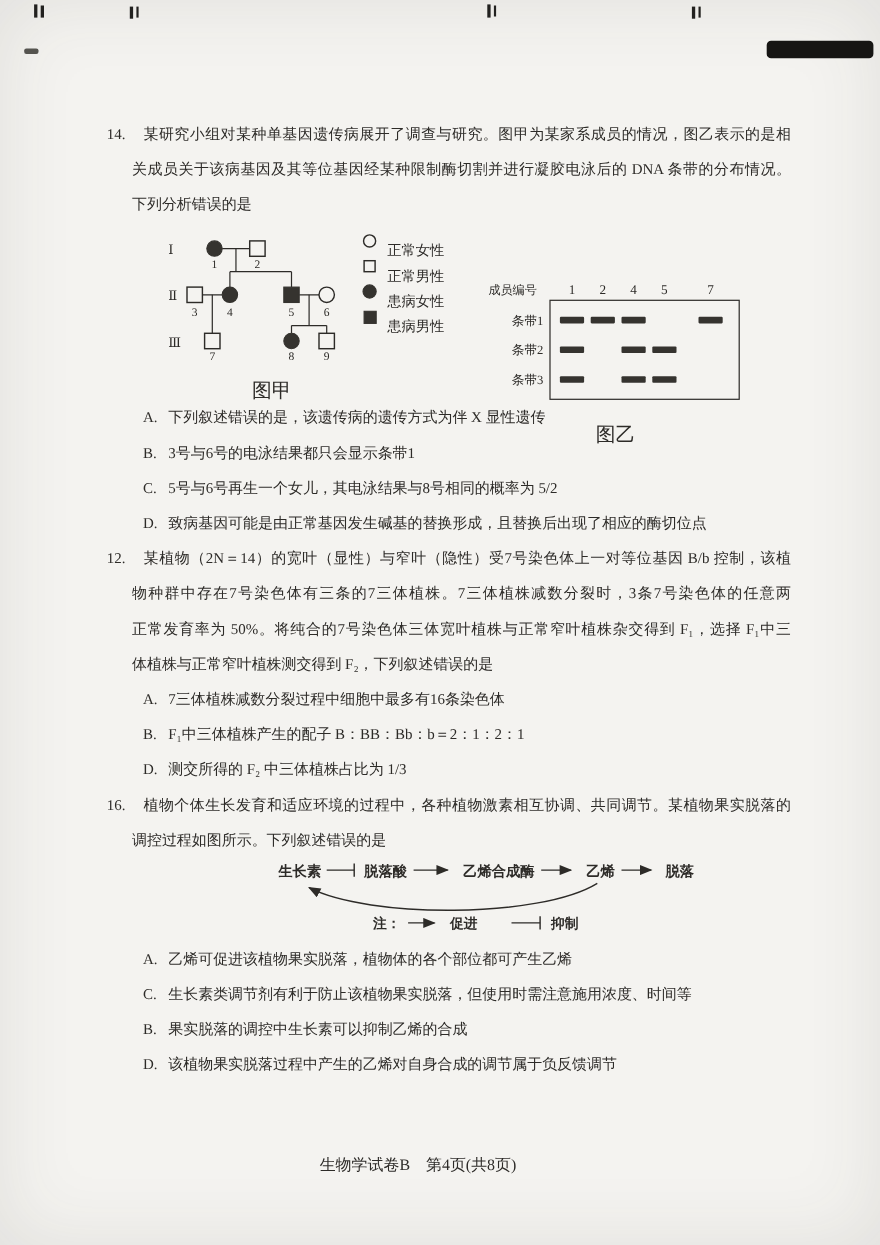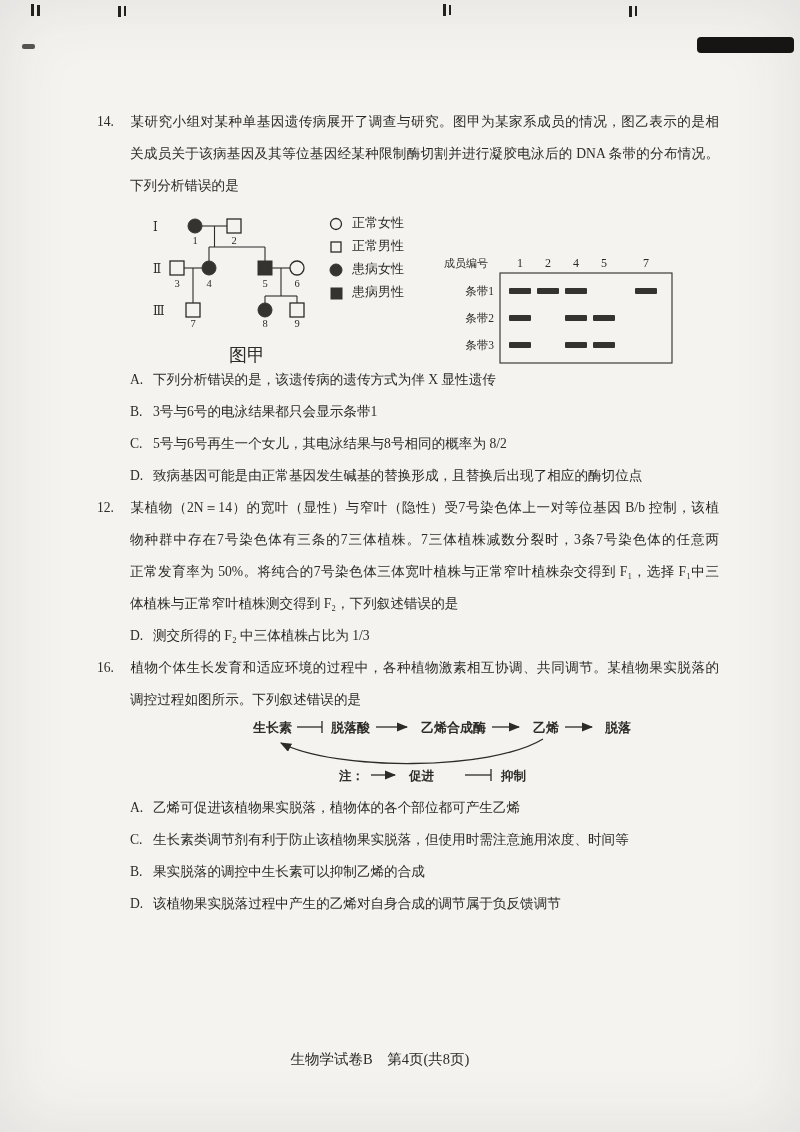--- a/index.html
+++ b/index.html
@@ -11,31 +11,31 @@
   .mark { position:absolute; background:#22211f; }
   .bigbar { position:absolute; left:697px; top:37px; width:97px; height:16px;
             background:#161513; border-radius:4px; }
   .smudge { position:absolute; left:22px; top:44px; width:13px; height:5px;
             background:#3a3834; border-radius:2px; opacity:.85; }
   
   .content { position:absolute; left:97px; top:106px; width:622px;
              font-size:13.6px; line-height:32px; }
   .line { height:32px; }
   .fill { text-align:justify; text-align-last:justify; }
-  .cont { margin-left:33px; }
+  .cont { margin-left:23px; }
   .qnum { display:inline-block; width:33px; }
   .opt { margin-left:33px; height:32px; white-space:nowrap; }
   .olabel { display:inline-block; min-width:23px; }
   
   .q14-figs { position:relative; height:162px; }
   .ped-wrap { position:absolute; left:50px; top:8px; width:200px; }
   .gel-wrap { position:absolute; left:345px; top:6px; width:235px;margin-top:44px; }
   .figcap { text-align:center; font-size:18px; line-height:18px; margin-top:2px; }
   .legend { position:absolute; left:232px; top:10px; }
-  .lrow { display:flex; align-items:center; gap:9px; height:23px; font-size:13px;font-family:Liberation Mono, monospace; }
+  .lrow { display:flex; gap:9px; height:23px; font-size:13px; }
   
   svg text { fill:#2d2b28; font-family:"Liberation Serif","DejaVu Serif",serif; }
   .plines line { stroke:#2d2b28; stroke-width:1.1; }
   .so { fill:none; stroke:#2d2b28; stroke-width:1.3; }
   .sf { fill:#35332f; stroke:#35332f; stroke-width:1; }
   .num { font-size:10.5px; text-anchor:middle; }
   .glab { font-size:12px; }
   .gelbox { fill:none; stroke:#2d2b28; stroke-width:1.1; }
   .colnum { font-size:12px; text-anchor:middle; }
   .rowlab { font-size:11.5px; text-anchor:end; }
@@ -163,35 +163,38 @@
                 <rect x="123" y="36" width="22" height="6" rx="1" class="band"></rect>
                 <rect x="193" y="36" width="22" height="6" rx="1" class="band"></rect>
                 <rect x="67" y="63" width="22" height="6" rx="1" class="band"></rect>
                 <rect x="123" y="63" width="22" height="6" rx="1" class="band"></rect>
                 <rect x="151" y="63" width="22" height="6" rx="1" class="band"></rect>
                 <rect x="67" y="90" width="22" height="6" rx="1" class="band"></rect>
                 <rect x="123" y="90" width="22" height="6" rx="1" class="band"></rect>
                 <rect x="151" y="90" width="22" height="6" rx="1" class="band"></rect>
               </g>
           </svg>
+          <div class="figcap">图乙</div>
         </div>
       </div>
 
-      <div class="opt"><span class="olabel">A.</span><span>下列分析错误的是，该遗传病的遗传方式为伴 X 显性遗传</span></div>
+      <div class="opt"><span class="olabel">A.</span><span>下列叙述错误的是，该遗传病的遗传方式为伴 X 显性遗传</span></div>
       <div class="opt"><span class="olabel">B.</span><span>3号与6号的电泳结果都只会显示条带1</span></div>
-      <div class="opt"><span class="olabel">C.</span><span>5号与6号再生一个女儿，其电泳结果与8号相同的概率为 8/2</span></div>
+      <div class="opt"><span class="olabel">C.</span><span>5号与6号再生一个女儿，其电泳结果与8号相同的概率为 5/2</span></div>
       <div class="opt"><span class="olabel">D.</span><span>致病基因可能是由正常基因发生碱基的替换形成，且替换后出现了相应的酶切位点</span></div>
     </section>
 
     <section>
       <div class="line fill"><span class="qnum">12.</span><span>某植物（2N＝14）的宽叶（显性）与窄叶（隐性）受7号染色体上一对等位基因 B/b 控制，该植</span></div>
       <div class="line fill cont">物种群中存在7号染色体有三条的7三体植株。7三体植株减数分裂时，3条7号染色体的任意两</div>
       <div class="line fill cont">正常发育率为 50%。将纯合的7号染色体三体宽叶植株与正常窄叶植株杂交得到 F₁，选择 F₁中三</div>
       <div class="line cont">体植株与正常窄叶植株测交得到 F₂，下列叙述错误的是</div>
 
+      <div class="opt"><span class="olabel">A.</span><span>7三体植株减数分裂过程中细胞中最多有16条染色体</span></div>
+      <div class="opt"><span class="olabel">B.</span><span>F₁中三体植株产生的配子 B：BB：Bb：b＝2：1：2：1</span></div>
       <div class="opt"><span class="olabel">D.</span><span>测交所得的 F₂ 中三体植株占比为 1/3</span></div>
     </section>
 
     <section>
       <div class="line fill"><span class="qnum">16.</span><span>植物个体生长发育和适应环境的过程中，各种植物激素相互协调、共同调节。某植物果实脱落的</span></div>
       <div class="line cont">调控过程如图所示。下列叙述错误的是</div>
 
       <div class="q16-fig">
         <svg width="480" height="76" viewBox="0 0 480 76">
           <defs>

